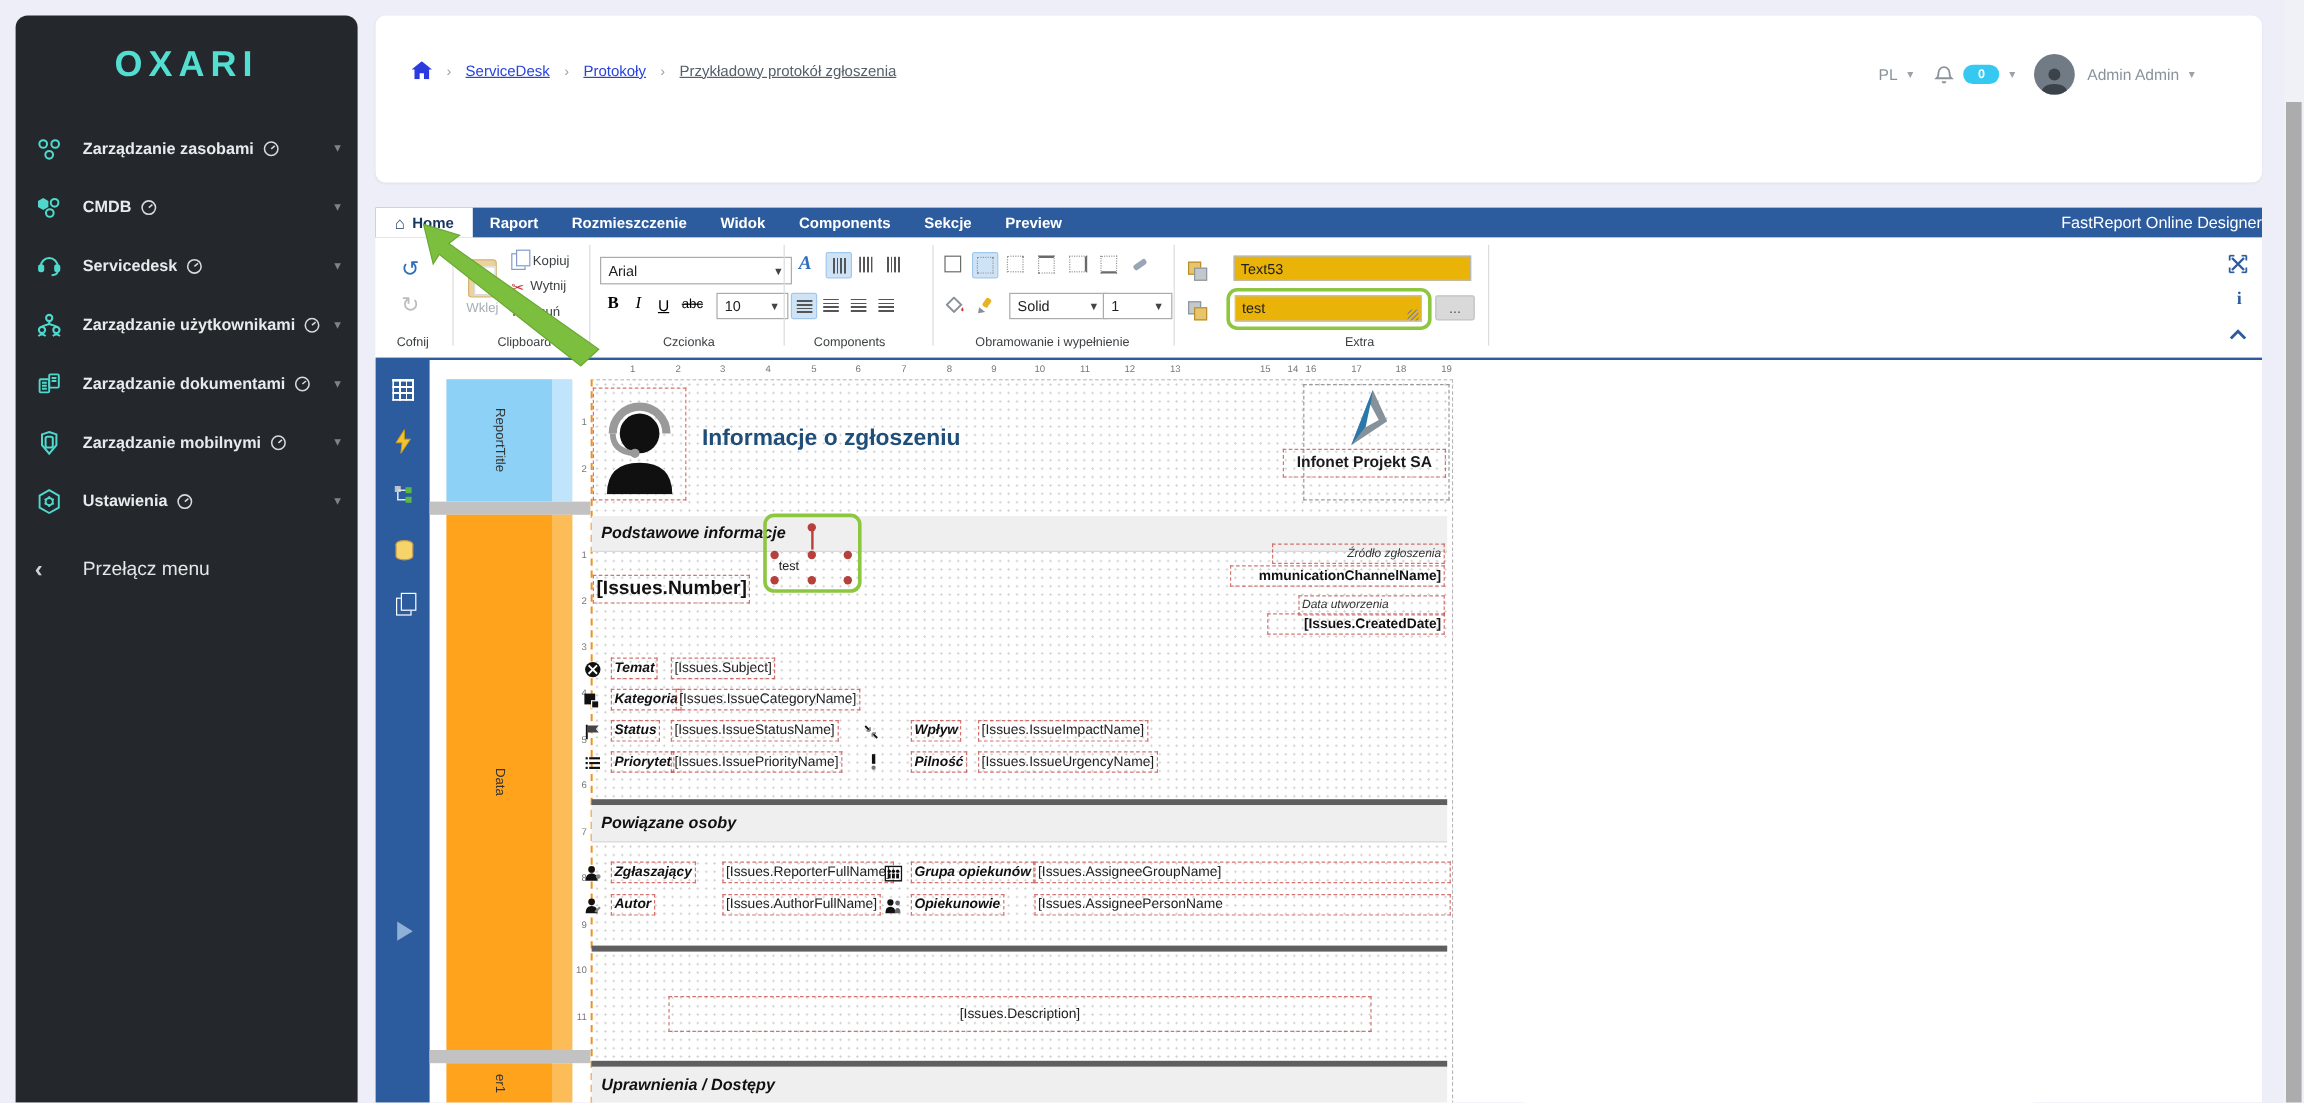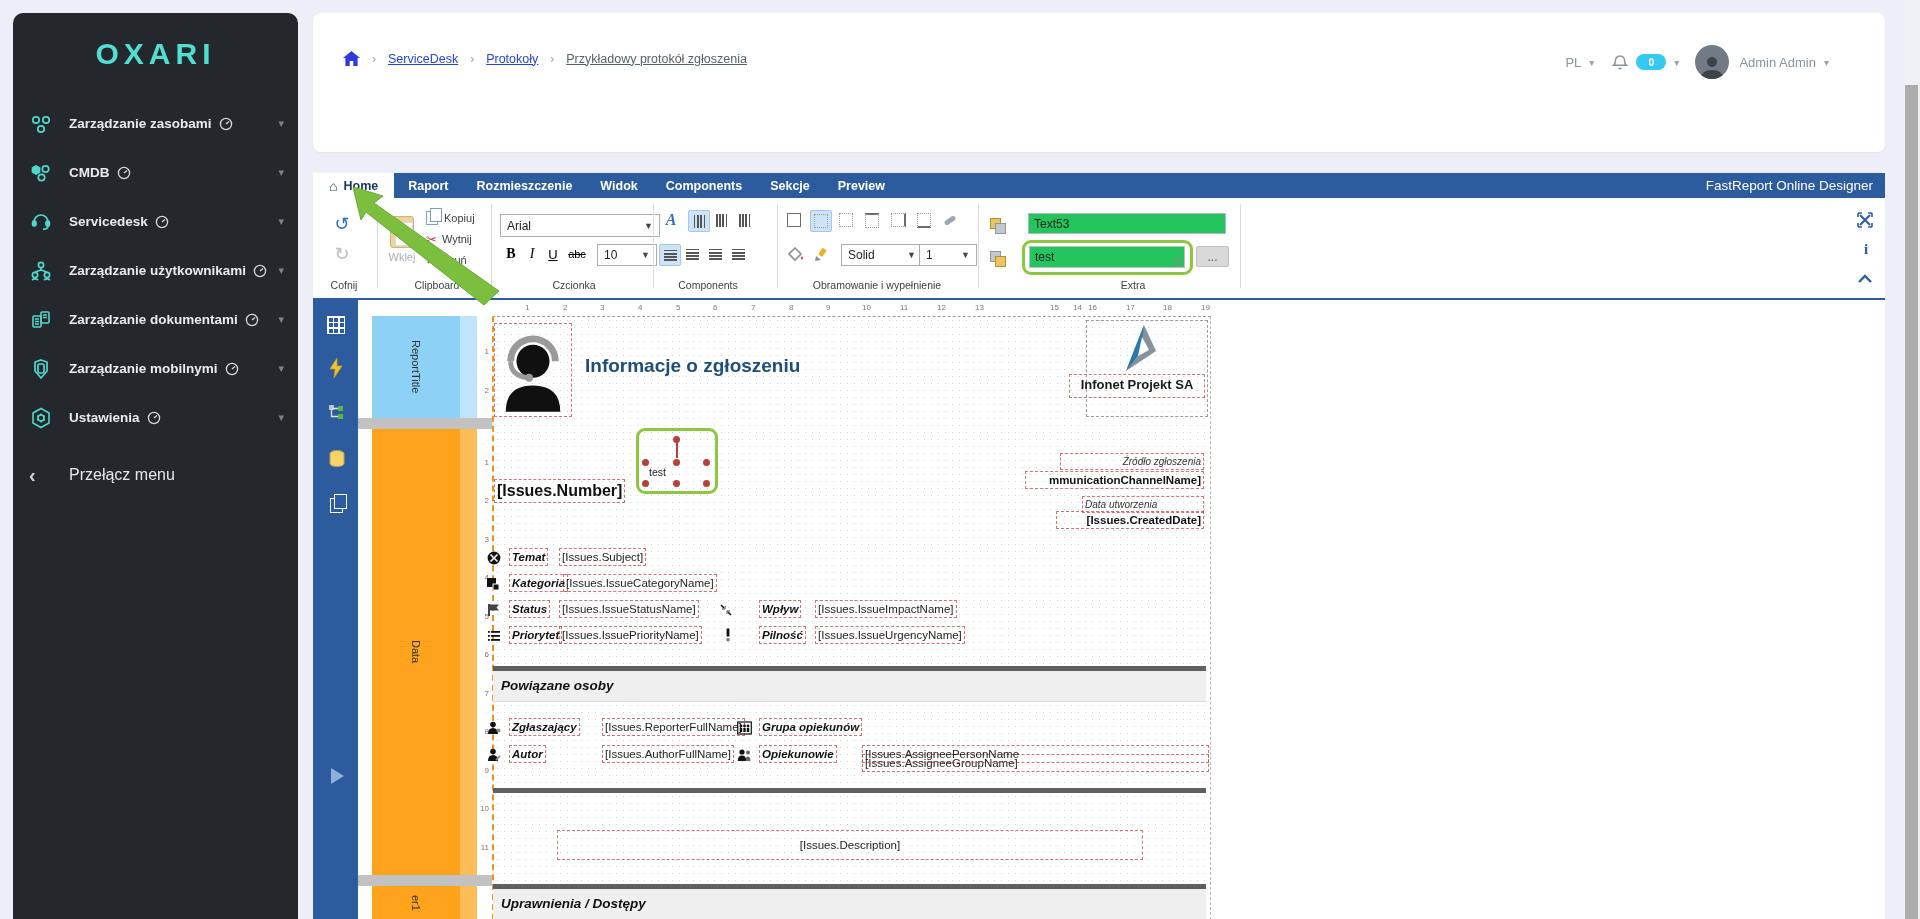--- a/index.html
+++ b/index.html
@@ -26,30 +26,30 @@
   .user-area{position:absolute;right:48px;top:32px;display:flex;align-items:center;color:#8a939c;font-size:13px;}
   .caret{font-size:10px;color:#9aa1a8;margin:0 8px;}
   .badge{background:#35c8f0;color:#fff;border-radius:8px;min-width:22px;height:16px;font-size:10.5px;display:flex;align-items:center;justify-content:center;padding:0 4px;font-weight:bold;}
   .avatar{width:34px;height:34px;border-radius:50%;background:#717b85;overflow:hidden;display:flex;align-items:flex-end;justify-content:center;margin:0 10px 0 8px;}
   
   .designer{left:313px;top:173px;width:1572px;height:746px;background:#fff;border-radius:3px 3px 0 0;}
   .tabbar{position:absolute;left:0;top:0;width:100%;height:25px;background:#2d5c9e;display:flex;align-items:stretch;font-size:12.5px;}
   .tab{display:flex;align-items:center;padding:0 14px;color:#fff;cursor:pointer;font-weight:bold;}
   .tab.active{background:#fff;color:#17365d;padding:0 16px;}
   .tab.active .homeglyph{margin-right:6px;font-size:14px;}
-  .brand{margin-left:auto;display:flex;align-items:center;color:#fff;padding-right:12px;font-size:13.5px;}
+  .brand{margin-left:auto;display:flex;align-items:center;color:#fff;padding-right:0;font-size:13.5px;}
   .ribbon{position:absolute;left:0;top:25px;width:100%;height:100px;background:#fff;border-bottom:2px solid #2d5c9e;}
   .rsep{position:absolute;top:6px;width:1px;height:84px;background:#dcdcdc;}
   .glabel{position:absolute;top:81px;font-size:10.5px;color:#3c4043;text-align:center;}
   .rbtn{position:absolute;display:flex;align-items:center;justify-content:center;cursor:pointer;border-radius:2px;}
   .sel-btn{background:#cfe3f7;border:1px solid #a3c7ec;}
   .minitxt{font-size:11px;color:#3c4043;cursor:pointer;}
   .dd{position:absolute;border:1px solid #ababab;background:#fff;display:flex;align-items:center;font-size:12px;color:#222;padding:0 6px;cursor:pointer;}
   .dd .ddc{margin-left:auto;font-size:9px;color:#444;}
-  .tin{position:absolute;border:1px solid #b9b9b9;font-size:12px;color:#222;padding:0 5px;font-family:"Liberation Sans",sans-serif;background:#22c55e;}
+  .tin{position:absolute;border:1px solid #b9b9b9;font-size:12px;color:#222;padding:0 5px;font-family:"Liberation Sans",sans-serif;background:#eab308;}
   .hbars{width:13px;height:11px;background:repeating-linear-gradient(0deg,#555 0 1.5px,transparent 1.5px 3.2px);}
   .vbars{width:11px;height:13px;background:repeating-linear-gradient(90deg,#555 0 1.5px,transparent 1.5px 3.2px);}
   .bordbox{width:12px;height:12px;border:1px dotted #9a9a9a;}
   
   .ltb{left:313px;top:300px;width:45px;height:619px;background:#2d5c9e;}
   .ltb-ic{position:absolute;left:13px;width:18px;height:18px;cursor:pointer;}
   .gridic{background:
      linear-gradient(#fff,#fff) 0 0/18px 2px no-repeat,
      repeating-linear-gradient(0deg,#fff 0 1.5px,transparent 1.5px 5.5px),
      repeating-linear-gradient(90deg,#fff 0 1.5px,transparent 1.5px 5.5px);}
@@ -541,20 +541,23 @@
   <div class="abs" style="left:1086px;top:320px;width:120px;height:95px;border:1px dashed #9a9a9a;"></div>
   <div class="abs" style="left:1118px;top:323px;">
     <svg width="40" height="52" viewBox="0 0 40 52">
       <polygon points="26,2 38,28 8,48" fill="#87919a"></polygon>
       <polygon points="26,2 8,48 22,30" fill="#2878ab"></polygon>
       <polygon points="24,14 31,27 20,33" fill="#fff"></polygon>
     </svg>
   </div>
   <div class="abs fld" style="left:1072px;top:377px;width:130px;height:18px;text-align:center;font-size:13px;font-weight:bold;color:#1a1a1a;">Infonet Projekt SA</div>
 
+  <div class="sechdr" style="top:430px;height:29px;">
+      <span style="position:absolute;left:8px;top:6px;">Podstawowe informacje</span>
+    </div>
 
   <div class="greenring" style="left:636px;top:428px;width:76px;height:60px;background:transparent;"></div>
   <div class="abs" style="left:645px;top:462px;width:62px;height:22px;">
     <span style="position:absolute;left:4px;top:4px;font-size:10.5px;color:#222;">test</span>
     <span class="handle" style="left:-3px;top:-3px;"></span>
     <span class="handle" style="left:28px;top:-3px;"></span>
     <span class="handle" style="right:-3px;top:-3px;"></span>
     <span class="handle" style="left:-3px;bottom:-3px;"></span>
     <span class="handle" style="left:28px;bottom:-3px;"></span>
     <span class="handle" style="right:-3px;bottom:-3px;"></span>
@@ -657,21 +660,21 @@
         <rect x="0.7" y="1" width="13.6" height="12" fill="none" stroke="#111" stroke-width="1.2"></rect>
         <circle cx="4" cy="5" r="1.4"></circle>
         <circle cx="7.5" cy="5" r="1.4"></circle>
         <circle cx="11" cy="5" r="1.4"></circle>
         <rect x="2.8" y="7" width="2.4" height="4"></rect>
         <rect x="6.3" y="7" width="2.4" height="4"></rect>
         <rect x="9.8" y="7" width="2.4" height="4"></rect>
       </svg>
     </span>
   <div class="abs fld lbl" style="left:762px;top:721px;">Grupa opiekunów</div>
-  <div class="abs fld val" style="left:865px;top:721px;width:341px;white-space:nowrap;overflow:hidden;margin-top:36px;">[Issues.AssigneeGroupName]</div>
+  <div class="abs fld val" style="left:865px;top:721px;width:341px;white-space:nowrap;overflow:hidden;">[Issues.AssigneeGroupName]</div>
 
   <span class="rowic" style="left:737px;top:748px;">
       <svg width="15" height="14" viewBox="0 0 15 14" fill="#111">
         <circle cx="5" cy="4" r="2.6"></circle>
         <path d="M0.8 13 q0 -5.4 4.2 -5.4 q4.2 0 4.2 5.4 z"></path>
         <circle cx="11" cy="4.5" r="2" fill="#666"></circle>
         <path d="M8.6 13 q0 -4.4 2.4 -4.4 q2.4 0 2.4 4.4 z" fill="#666"></path>
       </svg>
     </span>
   <div class="abs fld lbl" style="left:762px;top:748px;">Opiekunowie</div>

